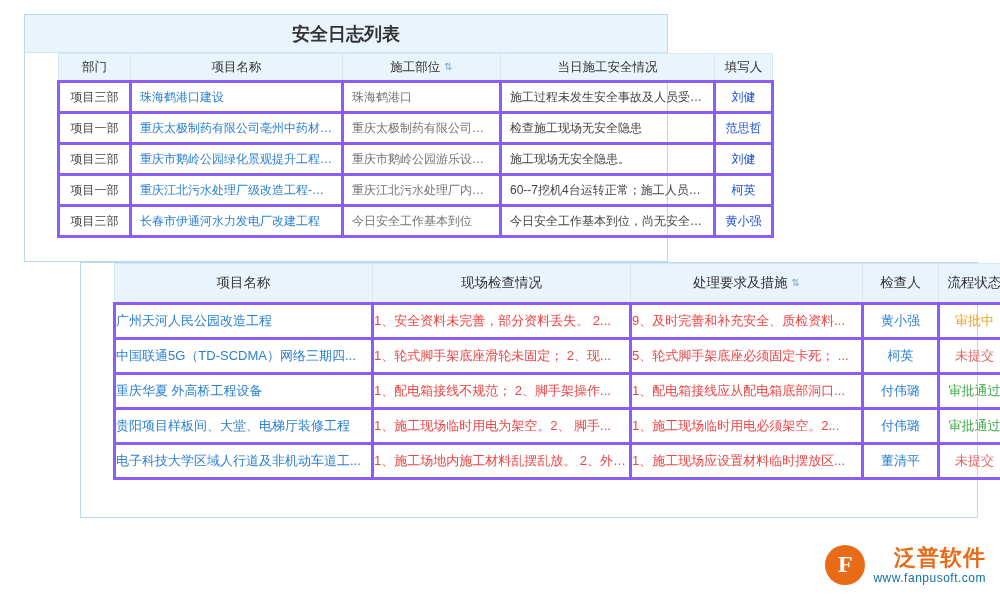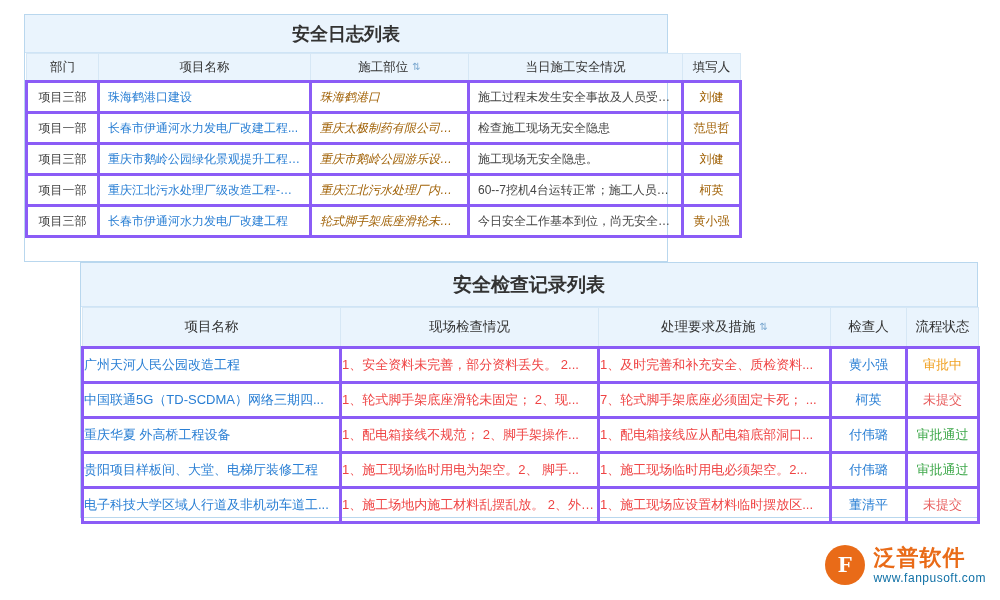--- a/index.html
+++ b/index.html
@@ -35,20 +35,21 @@
     border-bottom:1px solid #cfe4f6;
     box-sizing:border-box;
   }
   #panel-log .panel-title{height:38px;line-height:38px;}
   #panel-check .panel-title{height:44px;line-height:44px;font-size:19px;}
 
   table{
     border-collapse:collapse;
     width:100%;
     table-layout:fixed;
+    margin-left:32px;
   }
   th{
     background:#eaf4fd;
     font-weight:normal;
     color:#333;
     border:1px solid #d6e7f5;
     box-sizing:border-box;
   }
   td{
     border:3px solid #8b5cf6;
@@ -56,23 +57,23 @@
     overflow:hidden;
     white-space:nowrap;
     text-overflow:ellipsis;
   }
   
   #log-table{font-size:12px;}
   #log-table th{height:28px;text-align:center;font-size:12.5px;}
   #log-table td{height:31px;padding:0 8px;}
   #log-table td.c-dept{text-align:center;color:#444;}
   #log-table td.c-name{color:#2a7fd4;}
-  #log-table td.c-pos{color:#a16207;font-style:italic;}
+  #log-table td.c-pos{color:#737373;}
   #log-table td.c-desc{color:#444;}
-  #log-table td.c-person{text-align:center;color:#a16207;}
+  #log-table td.c-person{text-align:center;color:#1d4ed8;}
 
   
   #check-table{font-size:13px;}
   #check-table th{height:40px;text-align:center;font-size:13.5px;}
   #check-table td{height:35px;padding:0 0;}
   #check-table td.k-name{color:#2a7fd4;}
   #check-table td.k-situ,#check-table td.k-measure{color:#ef4444;}
   #check-table td.k-person{text-align:center;color:#2a7fd4;}
   #check-table td.k-status{text-align:center;font-family:Liberation Serif, serif;}
   .st-pending{color:#f0a020;}
@@ -96,21 +97,21 @@
     flex:0 0 auto;
   }
   #logo .mark:after{
     content:"F";
     position:absolute;left:0;right:0;top:0;bottom:0;
     color:#fff;font-size:24px;font-weight:bold;
     display:flex;align-items:center;justify-content:center;
     font-family:"Liberation Serif",serif;
   }
   #logo .txt{line-height:1.25;}
-  #logo .brand{font-size:22px;font-weight:bold;color:#e8640c;letter-spacing:1px;}
+  #logo .brand{font-size:22px;font-weight:bold;color:#e8640c;letter-spacing:1px;text-align:right;}
   #logo .url{font-size:12px;color:#0369a1;letter-spacing:.5px;}
 </style>
 </head>
 <body>
 
 <div class="panel" id="panel-log">
   <div class="panel-title">安全日志列表</div>
   <table id="log-table">
     <colgroup>
       <col style="width:72px">
@@ -131,21 +132,21 @@
     <tbody>
       <tr>
         <td class="c-dept">项目三部</td>
         <td class="c-name">珠海鹤港口建设</td>
         <td class="c-pos">珠海鹤港口</td>
         <td class="c-desc">施工过程未发生安全事故及人员受伤情况</td>
         <td class="c-person">刘健</td>
       </tr>
       <tr>
         <td class="c-dept">项目一部</td>
-        <td class="c-name">长春市伊通河水力发电厂改建工程...</td>
+        <td class="c-name">重庆太极制药有限公司亳州中药材合...</td>
         <td class="c-pos">重庆太极制药有限公司亳州...</td>
         <td class="c-desc">检查施工现场无安全隐患</td>
         <td class="c-person">范思哲</td>
       </tr>
       <tr>
         <td class="c-dept">项目三部</td>
         <td class="c-name">重庆市鹅岭公园绿化景观提升工程施工</td>
         <td class="c-pos">重庆市鹅岭公园游乐设施处</td>
         <td class="c-desc">施工现场无安全隐患。</td>
         <td class="c-person">刘健</td>
@@ -153,30 +154,29 @@
       <tr>
         <td class="c-dept">项目一部</td>
         <td class="c-name">重庆江北污水处理厂级改造工程-道路...</td>
         <td class="c-pos">重庆江北污水处理厂内道路</td>
         <td class="c-desc">60--7挖机4台运转正常；施工人员无违...</td>
         <td class="c-person">柯英</td>
       </tr>
       <tr>
         <td class="c-dept">项目三部</td>
         <td class="c-name">长春市伊通河水力发电厂改建工程</td>
-        <td class="c-pos">轮式脚手架底座滑轮未固定</td>
+        <td class="c-pos">今日安全工作基本到位</td>
         <td class="c-desc">今日安全工作基本到位，尚无安全隐患...</td>
         <td class="c-person">黄小强</td>
       </tr>
     </tbody>
   </table>
 </div>
 
 <div class="panel" id="panel-check">
-  <div class="panel-title">安全检查记录列表</div>
   <table id="check-table">
     <colgroup>
       <col style="width:258px">
       <col style="width:258px">
       <col style="width:232px">
       <col style="width:76px">
       <col style="width:72px">
     </colgroup>
     <thead>
       <tr>
@@ -184,28 +184,28 @@
         <th>现场检查情况</th>
         <th><span>处理要求及措施</span><span class="sort-ico">⇅</span></th>
         <th>检查人</th>
         <th>流程状态</th>
       </tr>
     </thead>
     <tbody>
       <tr>
         <td class="k-name">广州天河人民公园改造工程</td>
         <td class="k-situ">1、安全资料未完善，部分资料丢失。 2...</td>
-        <td class="k-measure">1、及时完善和补充安全、质检资料...</td>
+        <td class="k-measure">9、及时完善和补充安全、质检资料...</td>
         <td class="k-person">黄小强</td>
         <td class="k-status"><span class="st-pending">审批中</span></td>
       </tr>
       <tr>
         <td class="k-name">中国联通5G（TD-SCDMA）网络三期四...</td>
         <td class="k-situ">1、轮式脚手架底座滑轮未固定； 2、现...</td>
-        <td class="k-measure">7、轮式脚手架底座必须固定卡死； ...</td>
+        <td class="k-measure">5、轮式脚手架底座必须固定卡死； ...</td>
         <td class="k-person">柯英</td>
         <td class="k-status"><span class="st-unsub">未提交</span></td>
       </tr>
       <tr>
         <td class="k-name">重庆华夏 外高桥工程设备</td>
         <td class="k-situ">1、配电箱接线不规范； 2、脚手架操作...</td>
         <td class="k-measure">1、配电箱接线应从配电箱底部洞口...</td>
         <td class="k-person">付伟璐</td>
         <td class="k-status"><span class="st-pass">审批通过</span></td>
       </tr>

